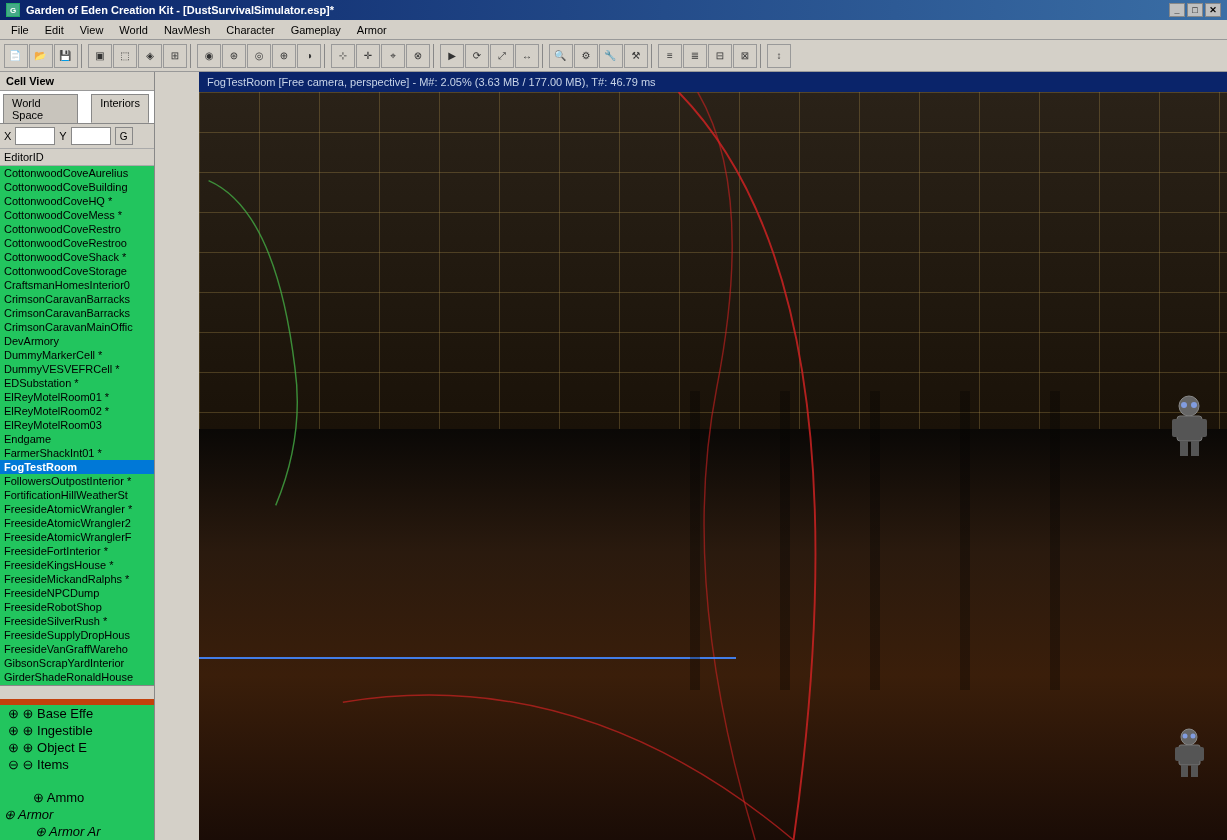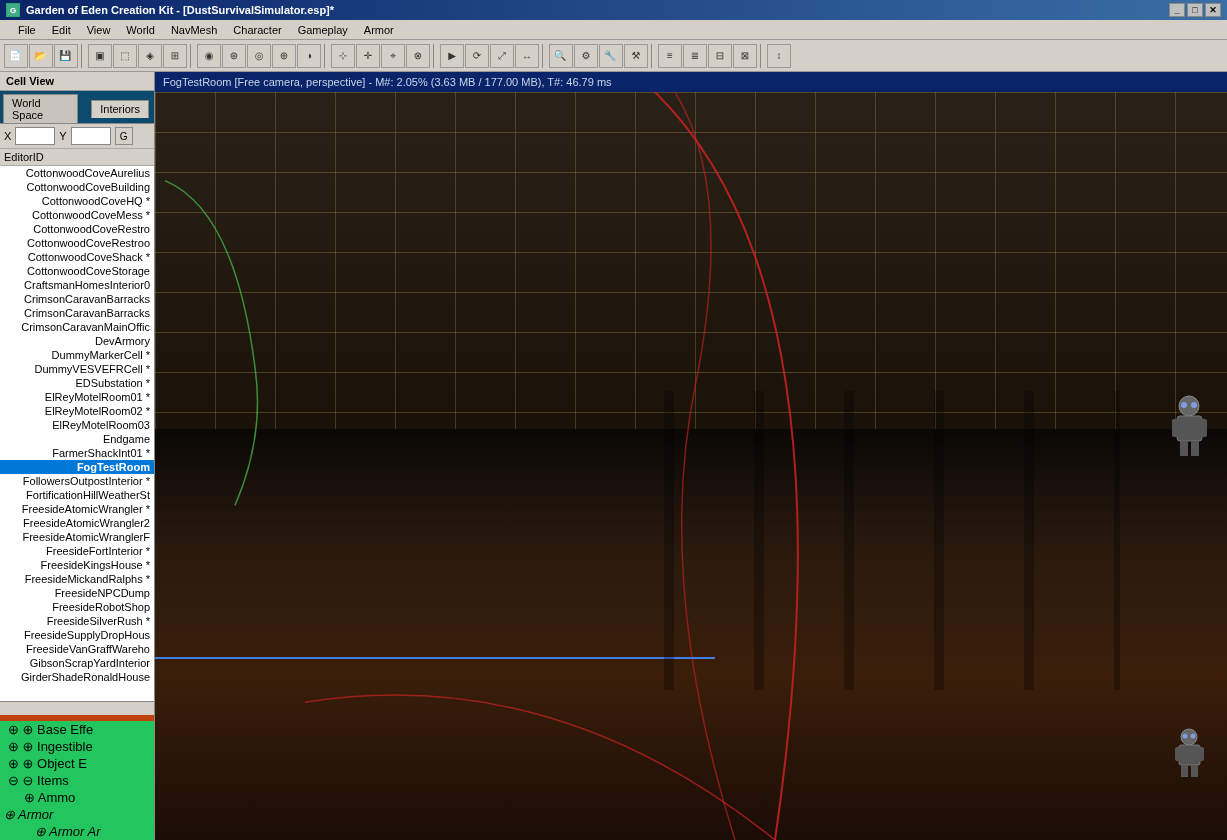--- a/index.html
+++ b/index.html
@@ -29,21 +29,21 @@
       display: flex; align-items: center; justify-content: center; font-size: 9px; cursor: pointer;
       color: #000;
     }
 
     
     #menu-bar {
       background: #d4d0c8;
       height: 20px;
       display: flex;
       align-items: center;
-      padding: 0 10px;
+      padding: 0 3px;
       border-bottom: 1px solid #999;
     }
     .menu-item {
       padding: 2px 8px;
       cursor: pointer;
       font-size: 11px;
     }
 
     
     #toolbar {
@@ -60,20 +60,21 @@
       width: 24px; height: 24px; background: #d4d0c8;
       border: 1px solid #999; display: flex; align-items: center; justify-content: center;
       cursor: pointer; font-size: 10px; color: #333;
     }
     .tb-sep { width: 4px; height: 24px; margin: 0 2px; border-left: 1px solid #888; }
 
     
     #main-layout {
       display: flex;
       height: calc(840px - 72px);
+      gap: 44px;
     }
 
     
     #left-panel {
       width: 155px;
       background: #d4d0c8;
       border-right: 1px solid #888;
       display: flex;
       flex-direction: column;
       flex-shrink: 0;
@@ -82,24 +83,23 @@
     #cell-view-title {
       background: #d4d0c8;
       padding: 3px 6px;
       font-size: 11px;
       font-weight: bold;
       border-bottom: 1px solid #999;
     }
 
     #tabs-row {
       display: flex;
-      background: #0c4a6e;
+      background: #ffffff;
       padding: 3px 3px 0;
       border-bottom: 1px solid #888;
-      align-items: center;
     }
     .tab {
       padding: 2px 8px;
       border: 1px solid #888;
       border-bottom: none;
       background: #c8c4bc;
       cursor: pointer;
       font-size: 11px;
       margin-right: 2px;
     }
@@ -132,23 +132,22 @@
       background: #d4d0c8;
       padding: 2px 4px;
       font-size: 11px;
       font-weight: normal;
       border-bottom: 1px solid #aaa;
     }
 
     #cell-list {
       flex: 1;
       overflow-y: auto;
-      background: #ffffff;
-      font-size: 11px;
-      text-align: right;
+      background: #22c55e;
+      font-size: 11px;
     }
     .cell-item {
       padding: 1px 4px;
       cursor: pointer;
       white-space: nowrap;
       overflow: hidden;
     }
     .cell-item.selected { background: #0078d7; color: white; font-weight: bold; }
 
     #scrollbar-h {
@@ -363,21 +362,21 @@
       </div>
 
     <div id="scrollbar-h"></div>
 
     <div id="bottom-tree">
 
     <div class="tree-node collapsed">⊕ Base Effe</div>
         <div class="tree-node collapsed">⊕ Ingestible</div>
         <div class="tree-node collapsed">⊕ Object E</div>
         <div class="tree-node expanded">⊖ Items</div>
-        <div class="tree-leaf" style="padding-left: 24px;">⊕ Ammo</div>
+        <div class="tree-leaf" style="padding-left: 33px; margin-top: 16px;">⊕ Ammo</div>
         <div class="tree-leaf" style="padding-left: 4px; font-style: italic;">⊕ Armor</div>
         <div class="tree-leaf" style="padding-left: 35px; font-style: italic;">⊕ Armor Ar</div>
       </div>
   </div>
 
   <div id="viewport">
     <div id="viewport-title-bar">FogTestRoom [Free camera, perspective] - M#: 2.05% (3.63 MB / 177.00 MB), T#: 46.79 ms</div>
 
     <div id="viewport-canvas">
 

